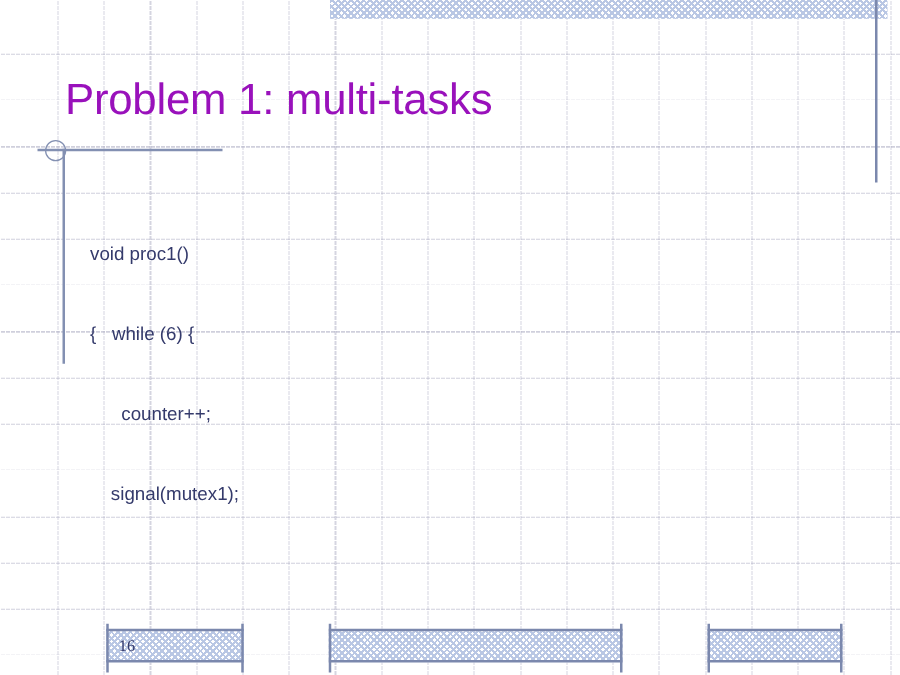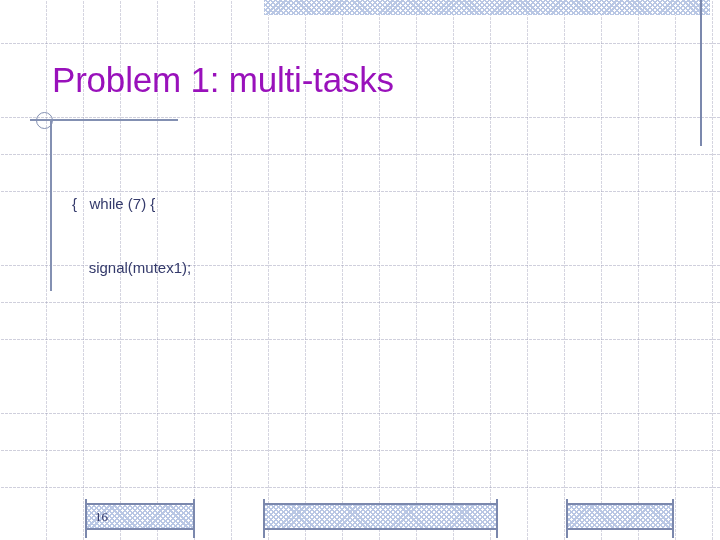--- a/index.html
+++ b/index.html
@@ -193,21 +193,23 @@
   <div id="header-band" class="hatch"></div>
   <div id="header-right-rule"></div>
 
   <div id="title">Problem 1: multi-tasks</div>
 
   <div id="title-rule"></div>
   <div id="title-arc"></div>
   <div id="left-rule"></div>
 
   <div id="code-block">
-    <div class="code-line">{   while (7) {</div>
+    <div class="code-line">void proc1()</div>
+    <div class="code-line">{   while (6) {</div>
+    <div class="code-line">      counter++;</div>
     <div class="code-line">    signal(mutex1);</div>
     
     
     
     
     
     
     
     
     

